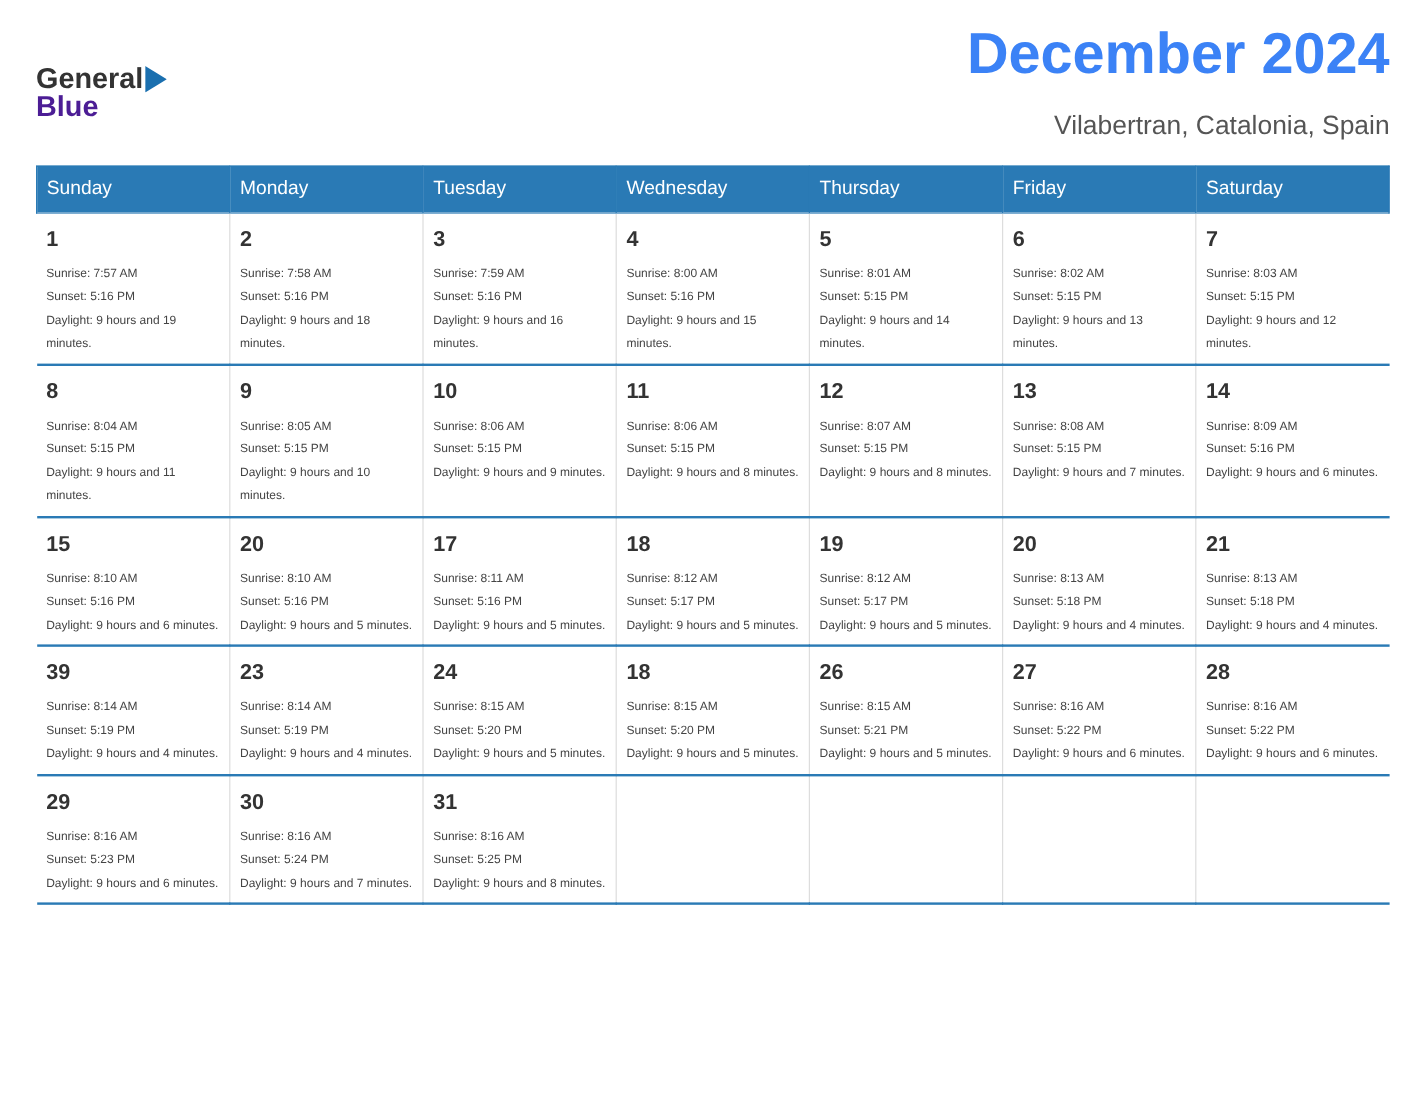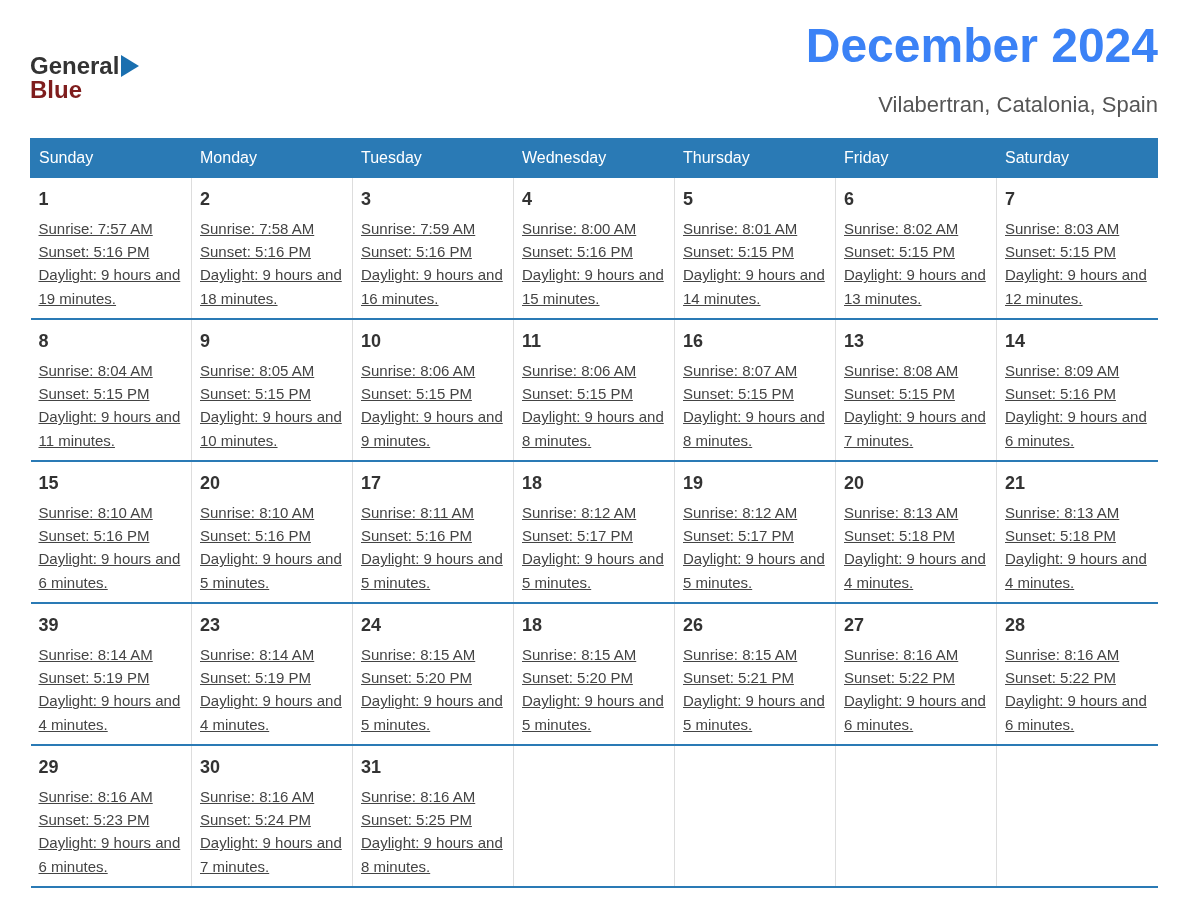--- a/index.html
+++ b/index.html
@@ -98,43 +98,42 @@
 
     .day-number {
       font-size: 18px;
       font-weight: bold;
       color: #333;
       display: block;
       margin-bottom: 4px;
     }
 
     .day-info {
-      font-size: 15px;
+      font-size: 10px;
       color: #444;
       line-height: 1.55;
-      text-decoration: underline;
     }
 
     .empty-cell {
       background: #fff;
     }
   </style>
 </head>
 <body>
 
 <div class="header">
   <div class="logo">
     <div>
       <div style="display:flex; align-items:center; gap:2px;">
         <span class="logo-line" style="font-size:24px; font-weight:bold; color:#333;">General</span>
         <svg width="18" height="22" viewBox="0 0 18 22">
           <polygon points="0,0 18,11 0,22" fill="#1a6faf"></polygon>
         </svg>
       </div>
-      <span class="logo-line second" style="font-size:24px; font-weight:bold; color:#7f1d1d; display:block;">Blue</span>
+      <span class="logo-line second" style="font-size:24px; font-weight:bold; color:#4c1d95; display:block;">Blue</span>
     </div>
   </div>
   <div class="title-block">
     <div class="calendar-title">December 2024</div>
     <div class="calendar-subtitle">Vilabertran, Catalonia, Spain</div>
   </div>
 </div>
 
 <table>
   <thead>
@@ -190,21 +189,21 @@
         </td>
         <td>
           <span class="day-number">10</span>
           <span class="day-info">Sunrise: 8:06 AM<br>Sunset: 5:15 PM<br>Daylight: 9 hours and 9 minutes.</span>
         </td>
         <td>
           <span class="day-number">11</span>
           <span class="day-info">Sunrise: 8:06 AM<br>Sunset: 5:15 PM<br>Daylight: 9 hours and 8 minutes.</span>
         </td>
         <td>
-          <span class="day-number">16</span>
+          <span class="day-number">12</span>
           <span class="day-info">Sunrise: 8:07 AM<br>Sunset: 5:15 PM<br>Daylight: 9 hours and 8 minutes.</span>
         </td>
         <td>
           <span class="day-number">13</span>
           <span class="day-info">Sunrise: 8:08 AM<br>Sunset: 5:15 PM<br>Daylight: 9 hours and 7 minutes.</span>
         </td>
         <td>
           <span class="day-number">14</span>
           <span class="day-info">Sunrise: 8:09 AM<br>Sunset: 5:16 PM<br>Daylight: 9 hours and 6 minutes.</span>
         </td>

